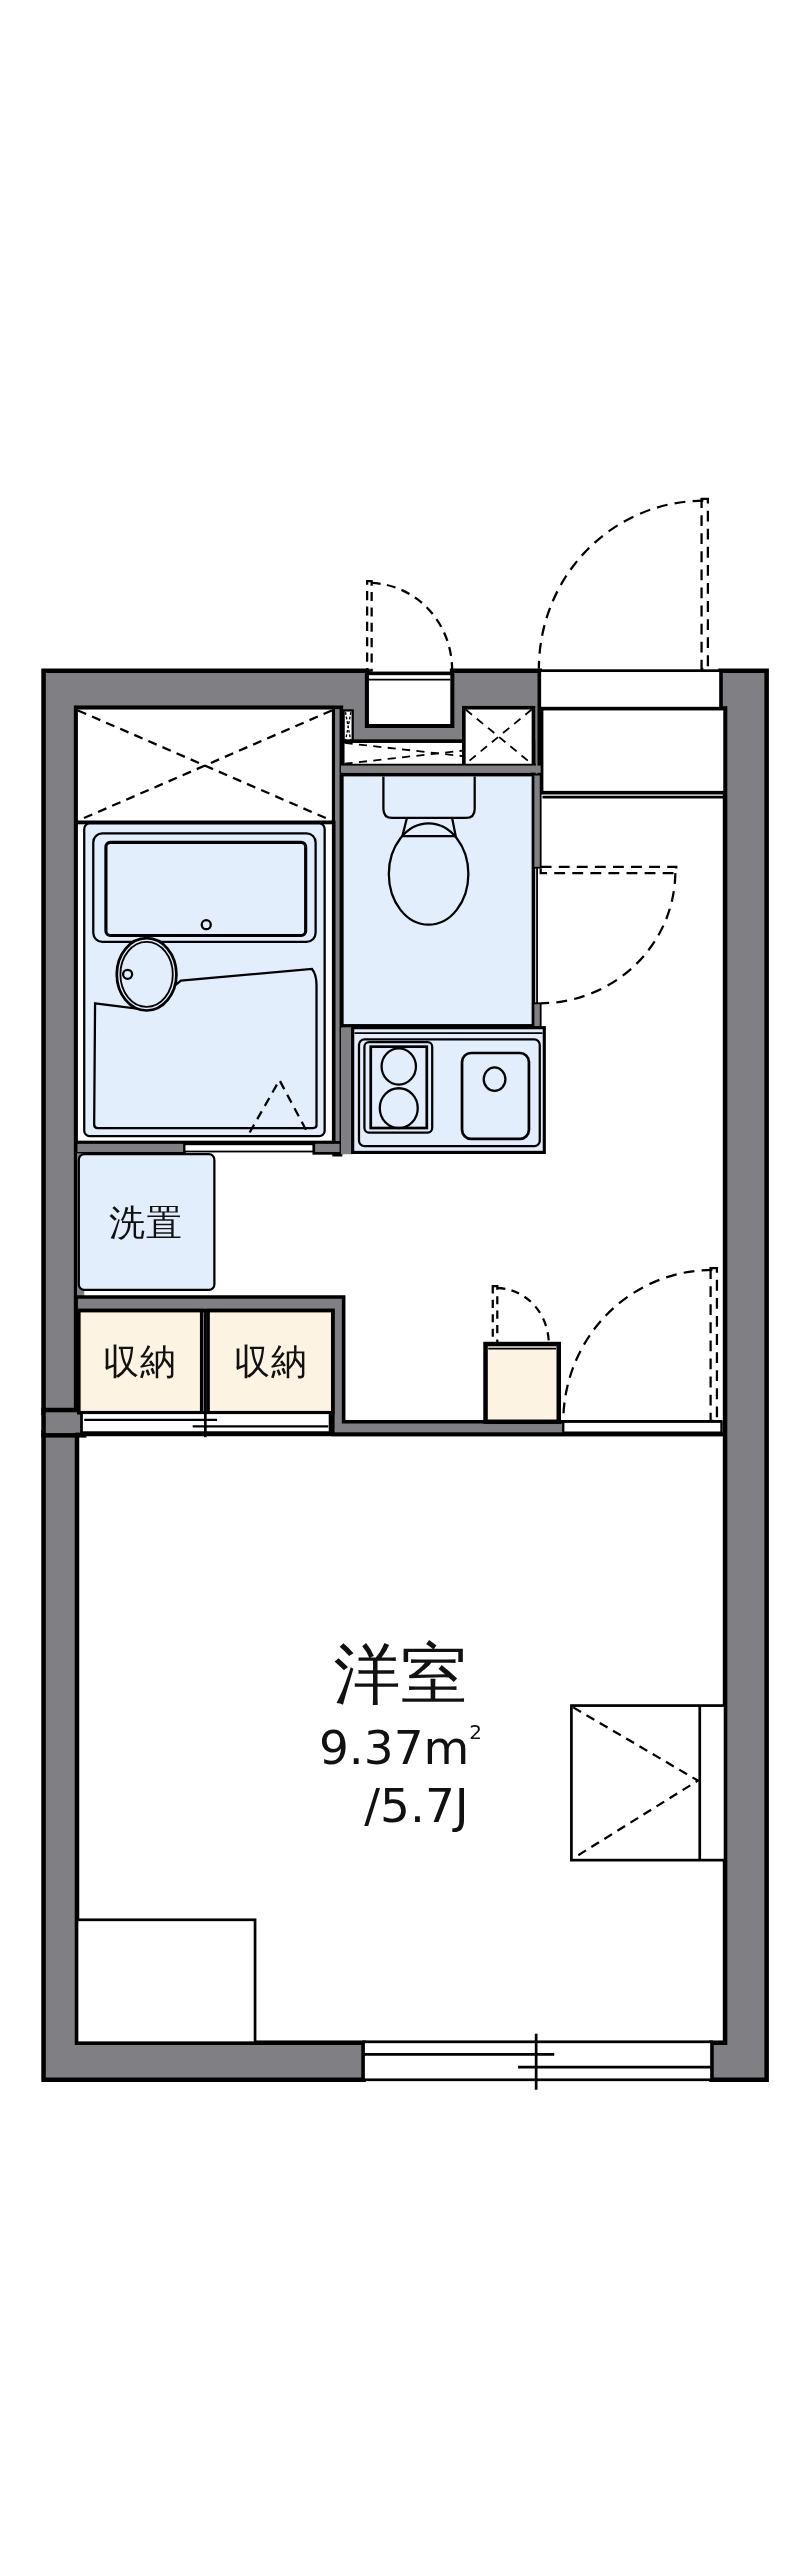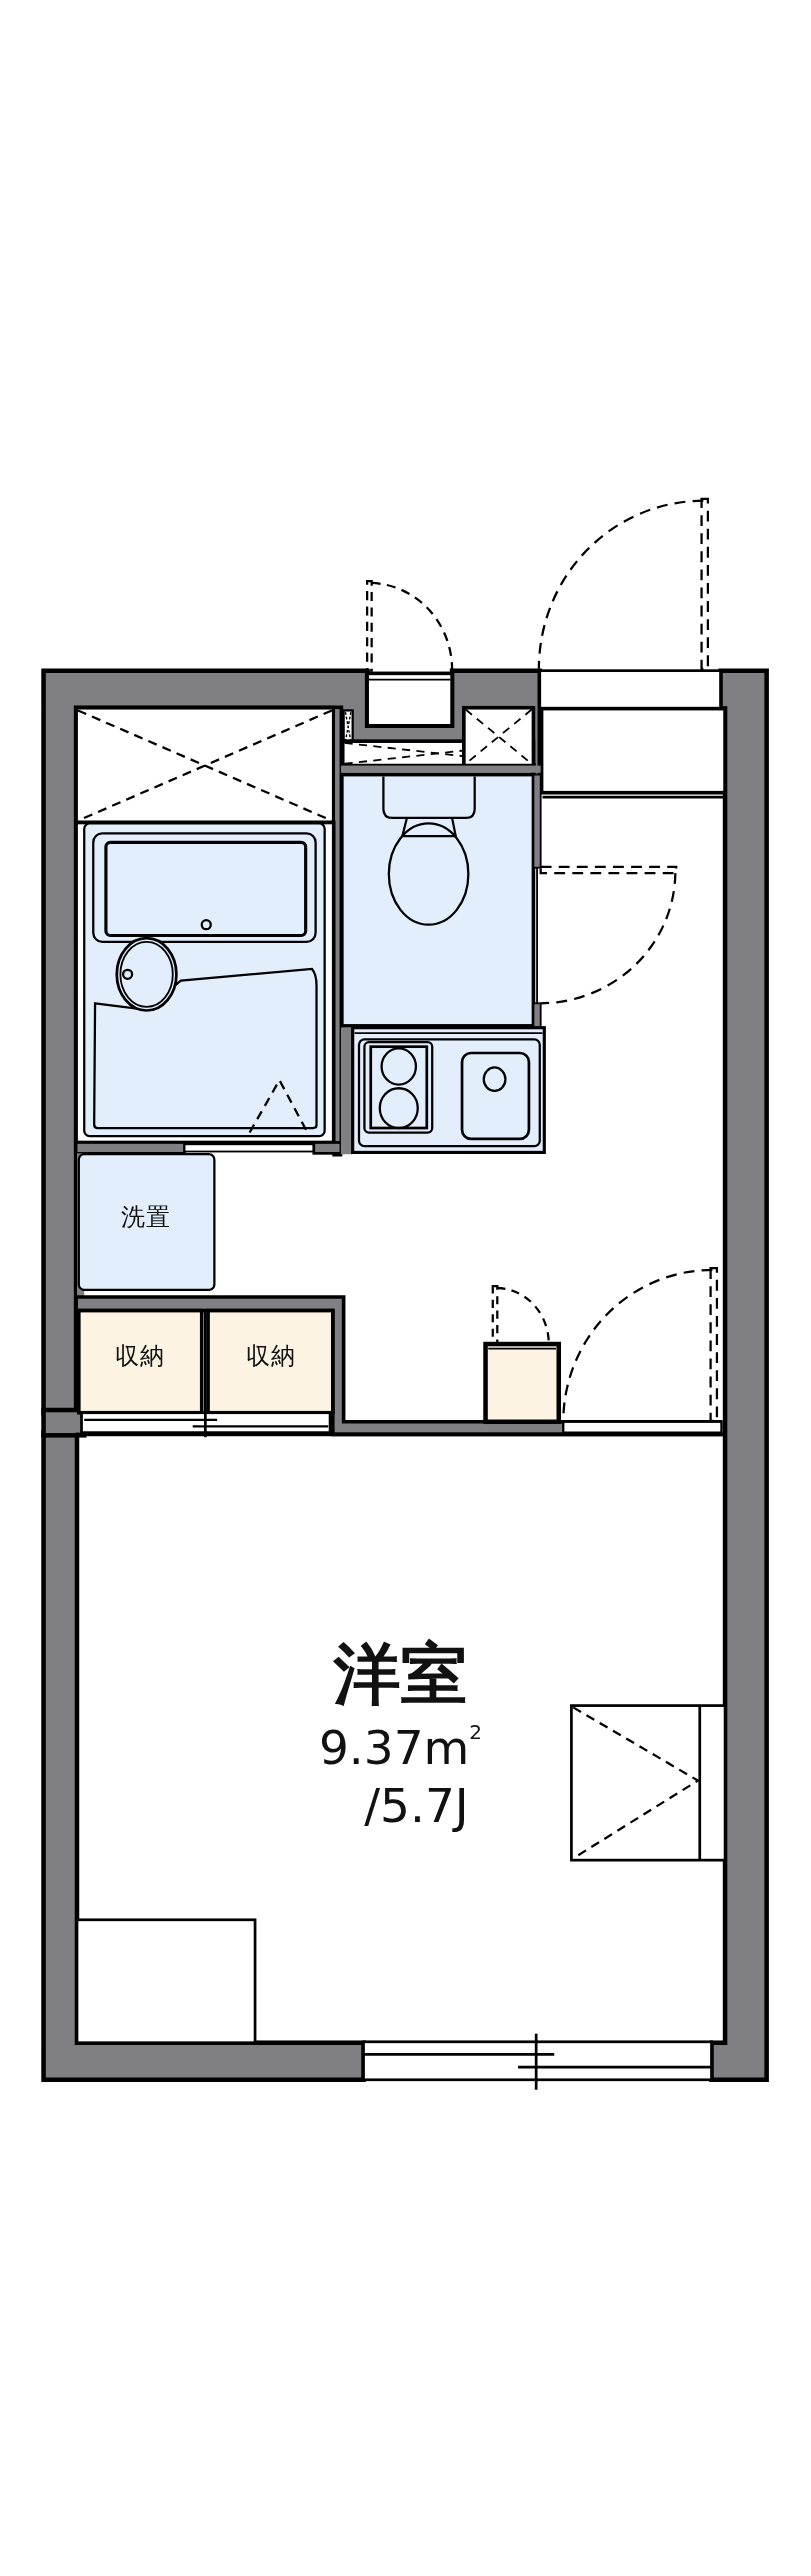--- a/index.html
+++ b/index.html
@@ -1,19 +1,19 @@
 <!DOCTYPE html>
 <html style="font-size:14.5px"><head>
 <meta charset="utf-8">
 <style>
   html, body { margin: 0; padding: 0; background: #ffffff; }
   body { width: 812px; height: 2576px; position: relative; overflow: hidden; }
   #plan { position: absolute; left: 0; top: 0; width: 812px; height: 2576px; }
   .lbl { position: absolute; font-family: "DejaVu Sans", "Liberation Sans", sans-serif; color: #111; white-space: nowrap; line-height: 1; text-align: center; }
-  .lbl-small { font-size: 24px; letter-spacing: 0.9px; }
+  .lbl-small { font-size: 36px; letter-spacing: 0.9px; }
   .lbl-room { font-size: 67px; }
   .lbl-area { font-size: 47px; text-align: center; }
   .sup { font-size: 20px; vertical-align: top; position: relative; top: -1.8px; }
 </style>
 </head>
 <body>
 
 <svg id="plan" viewBox="0 0 898 2850" xmlns="http://www.w3.org/2000/svg">
 
   <g fill="#807f84" stroke="#000" stroke-width="5">
@@ -161,18 +161,18 @@
     <line x1="402" y1="2273" x2="613" y2="2273" stroke-width="3"></line>
     <line x1="573" y1="2287" x2="787" y2="2287" stroke-width="3"></line>
     <line x1="593" y1="2250" x2="593" y2="2312" stroke-width="3"></line>
   </g>
 </svg>
 
 <div class="lbl lbl-small" style="left:92px; top:1205px; width:108px;">洗置</div>
 <div class="lbl lbl-small" style="left:81px; top:1344px; width:118px;">収納</div>
 <div class="lbl lbl-small" style="left:212px; top:1344px; width:118px;">収納</div>
 
-<div class="lbl lbl-room" style="left:310px; top:1641px; width:181px;font-weight:bold;">洋室</div>
+<div class="lbl lbl-room" style="left:310px; top:1641px; width:181px;">洋室</div>
 <div class="lbl lbl-area" style="left:310px; top:1724px; width:181px;">
   <span>9.37</span><span>m</span><span class="sup">2</span>
 </div>
 <div class="lbl lbl-area" style="left:326px; top:1782px; width:181px;">/5.7J</div>
 
 
 </body></html>

